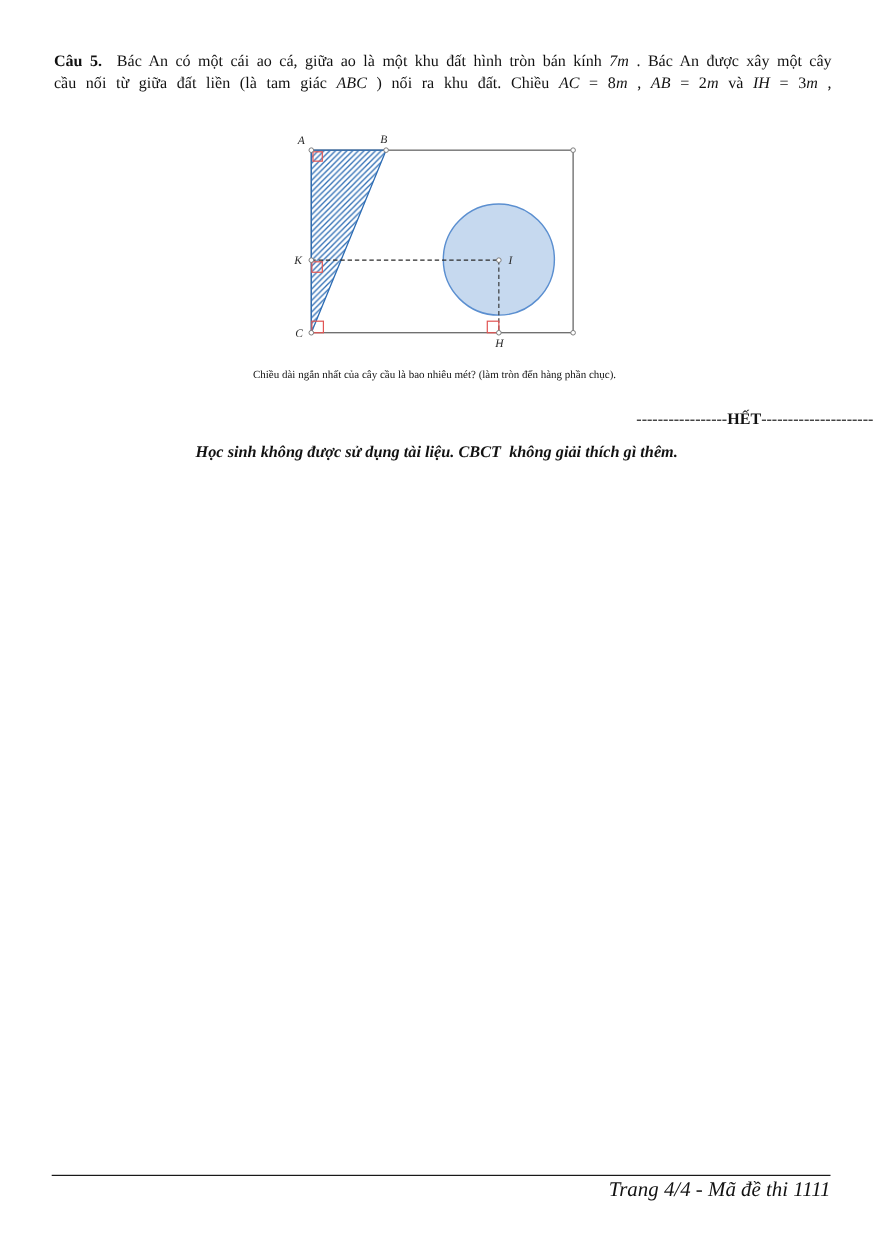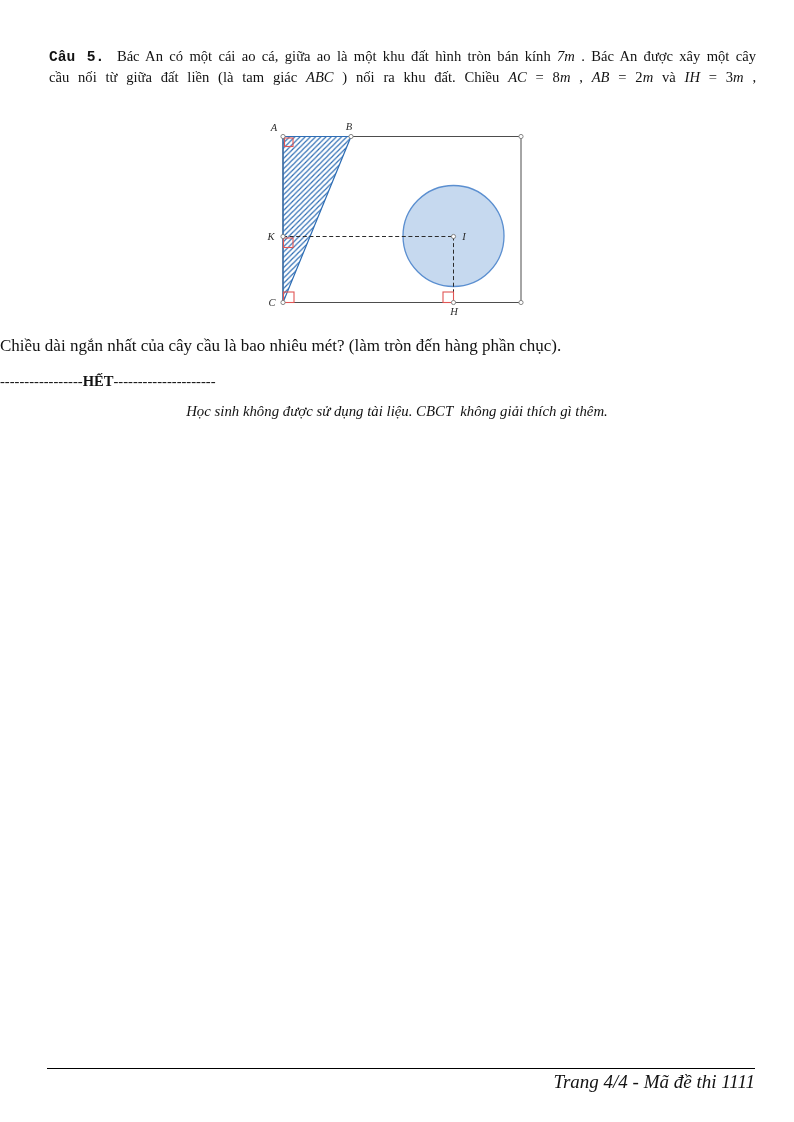--- a/index.html
+++ b/index.html
@@ -4,53 +4,53 @@
 <style>
   html, body { margin: 0; padding: 0; }
   body {
     width: 794px; height: 1122px;
     background: #ffffff;
     position: relative;
     font-family: "Liberation Serif", "DejaVu Serif", serif;
     color: #121212;
     overflow: hidden;
   }
-  .b { font-weight: bold; font-family: Liberation Mono, monospace; }
+  .b { font-weight: bold; }
   .i { font-style: italic; }
 
   .para {
     position: absolute;
     left: 49px; top: 46px; width: 707px;
     font-size: 14.6px; line-height: 20.2px;
   }
   .pline { width: 707px; }
   .just { text-align: justify; text-align-last: justify; }
 
   .figure { position: absolute; left: 258px; top: 118px; }
   .figure text {
     font-family: "Liberation Serif", "DejaVu Serif", serif;
     font-style: italic;
     font-size: 10.5px;
     fill: #2b2b2b;
     text-anchor: middle;
   }
 
   .qline {
-    position: absolute; top: 336px; left: 0; width: 760px;
-    font-size: 17px;
+    position: absolute; top: 336px; left: 15px; width: 760px;
+    text-align: center; font-size: 10px;
   }
   .het {
     position: absolute; top: 373px; left: 0; width: 794px;
-    text-align: left; font-size: 14.6px;
+    text-align: right; font-size: 14.6px;
   }
   .het .hetb { font-weight: bold; }
   .note {
     position: absolute; top: 403px; left: 0; width: 794px;
     text-align: center;
-    font-weight: normal; font-style: italic;
+    font-weight: bold; font-style: italic;
     font-size: 14.8px;
     white-space: pre-wrap;
   }
 
   .footer {
     position: absolute; left: 47px; top: 1068px; width: 708px;
     border-top: 1.5px solid #000;
   }
   .footer-text {
     text-align: right;

